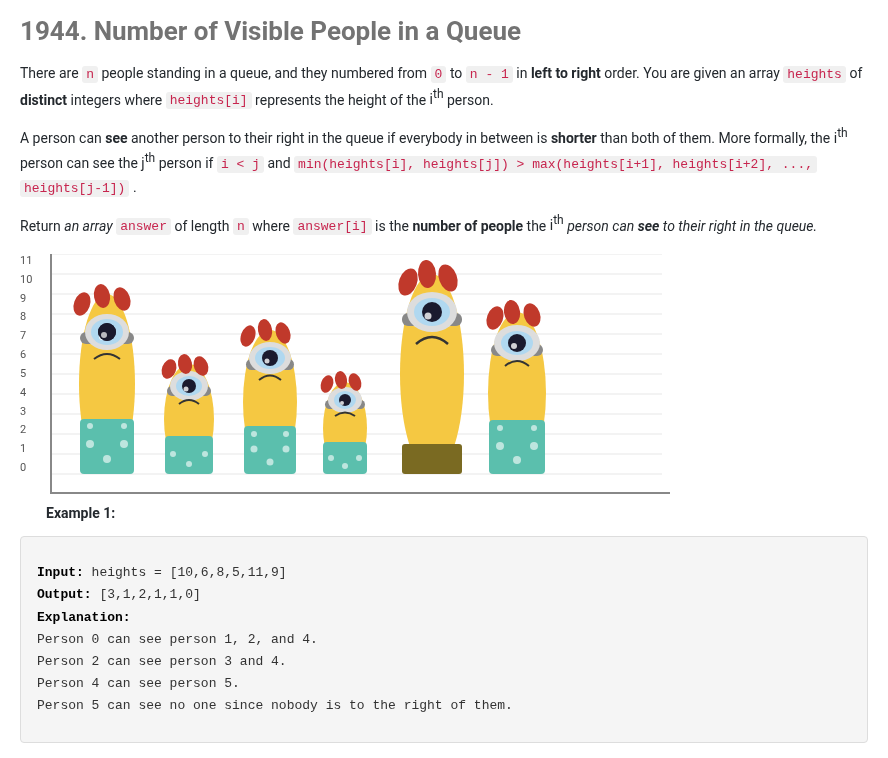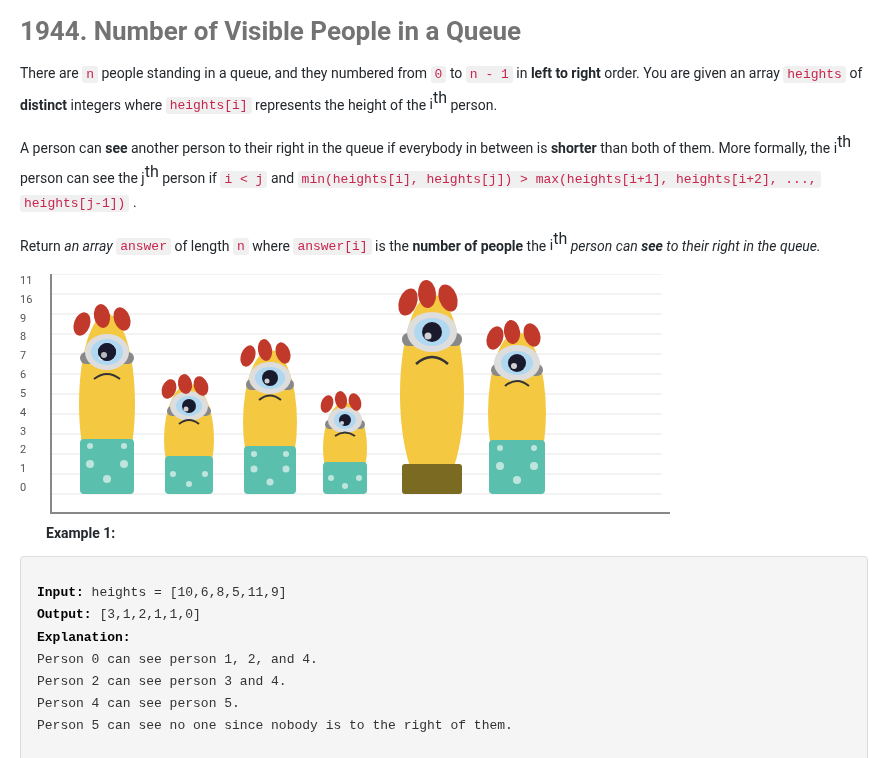--- a/index.html
+++ b/index.html
@@ -22,21 +22,21 @@
       line-height: 1.6;
     }
     code.inline {
       background: #f0f0f0;
       padding: 1px 4px;
       border-radius: 3px;
       font-family: "Courier New", Courier, monospace;
       font-size: 13px;
     }
     .red { color: #c7254e; }
-    sup { font-size: 16px; }
+    sup { font-size: 12px; }
     strong { font-weight: bold; }
     em { font-style: italic; }
     .example-title {
       font-weight: bold;
       margin-bottom: 12px;
       margin-top: 8px;
       margin-left: 26px;
     }
     .code-block {
       background: #f5f5f5;
@@ -75,21 +75,21 @@
     <span style="font-size:11px;color:#555">0</span>
     <span style="font-size:11px;color:#555">1</span>
     <span style="font-size:11px;color:#555">2</span>
     <span style="font-size:11px;color:#555">3</span>
     <span style="font-size:11px;color:#555">4</span>
     <span style="font-size:11px;color:#555">5</span>
     <span style="font-size:11px;color:#555">6</span>
     <span style="font-size:11px;color:#555">7</span>
     <span style="font-size:11px;color:#555">8</span>
     <span style="font-size:11px;color:#555">9</span>
-    <span style="font-size:11px;color:#555">16</span>
+    <span style="font-size:11px;color:#555">10</span>
     <span style="font-size:11px;color:#555">11</span>
   </div>
 
   <svg width="620" height="240" style="border-left: 2px solid #888; border-bottom: 2px solid #888; display: block;">
 
     <line x1="0" y1="220" x2="610" y2="220" stroke="#ccc" stroke-width="0.5"></line>
     <line x1="0" y1="200" x2="610" y2="200" stroke="#ccc" stroke-width="0.5"></line>
     <line x1="0" y1="180" x2="610" y2="180" stroke="#ccc" stroke-width="0.5"></line>
     <line x1="0" y1="160" x2="610" y2="160" stroke="#ccc" stroke-width="0.5"></line>
     <line x1="0" y1="140" x2="610" y2="140" stroke="#ccc" stroke-width="0.5"></line>

